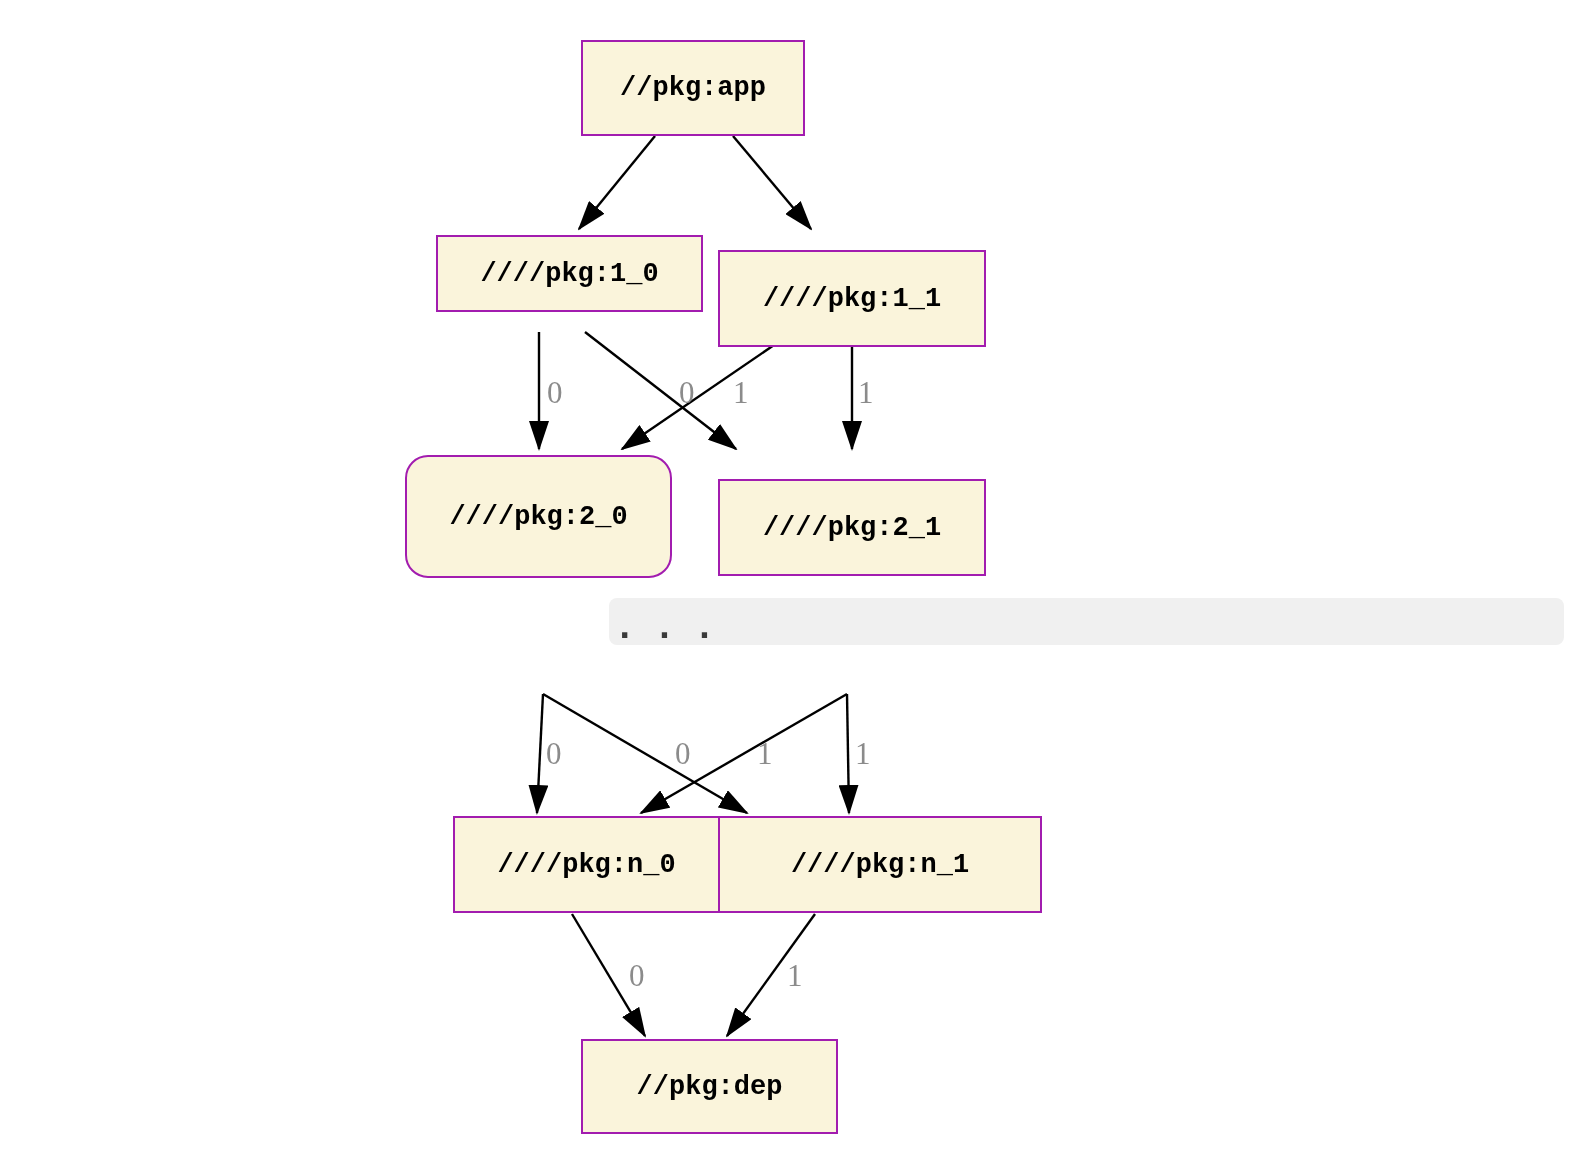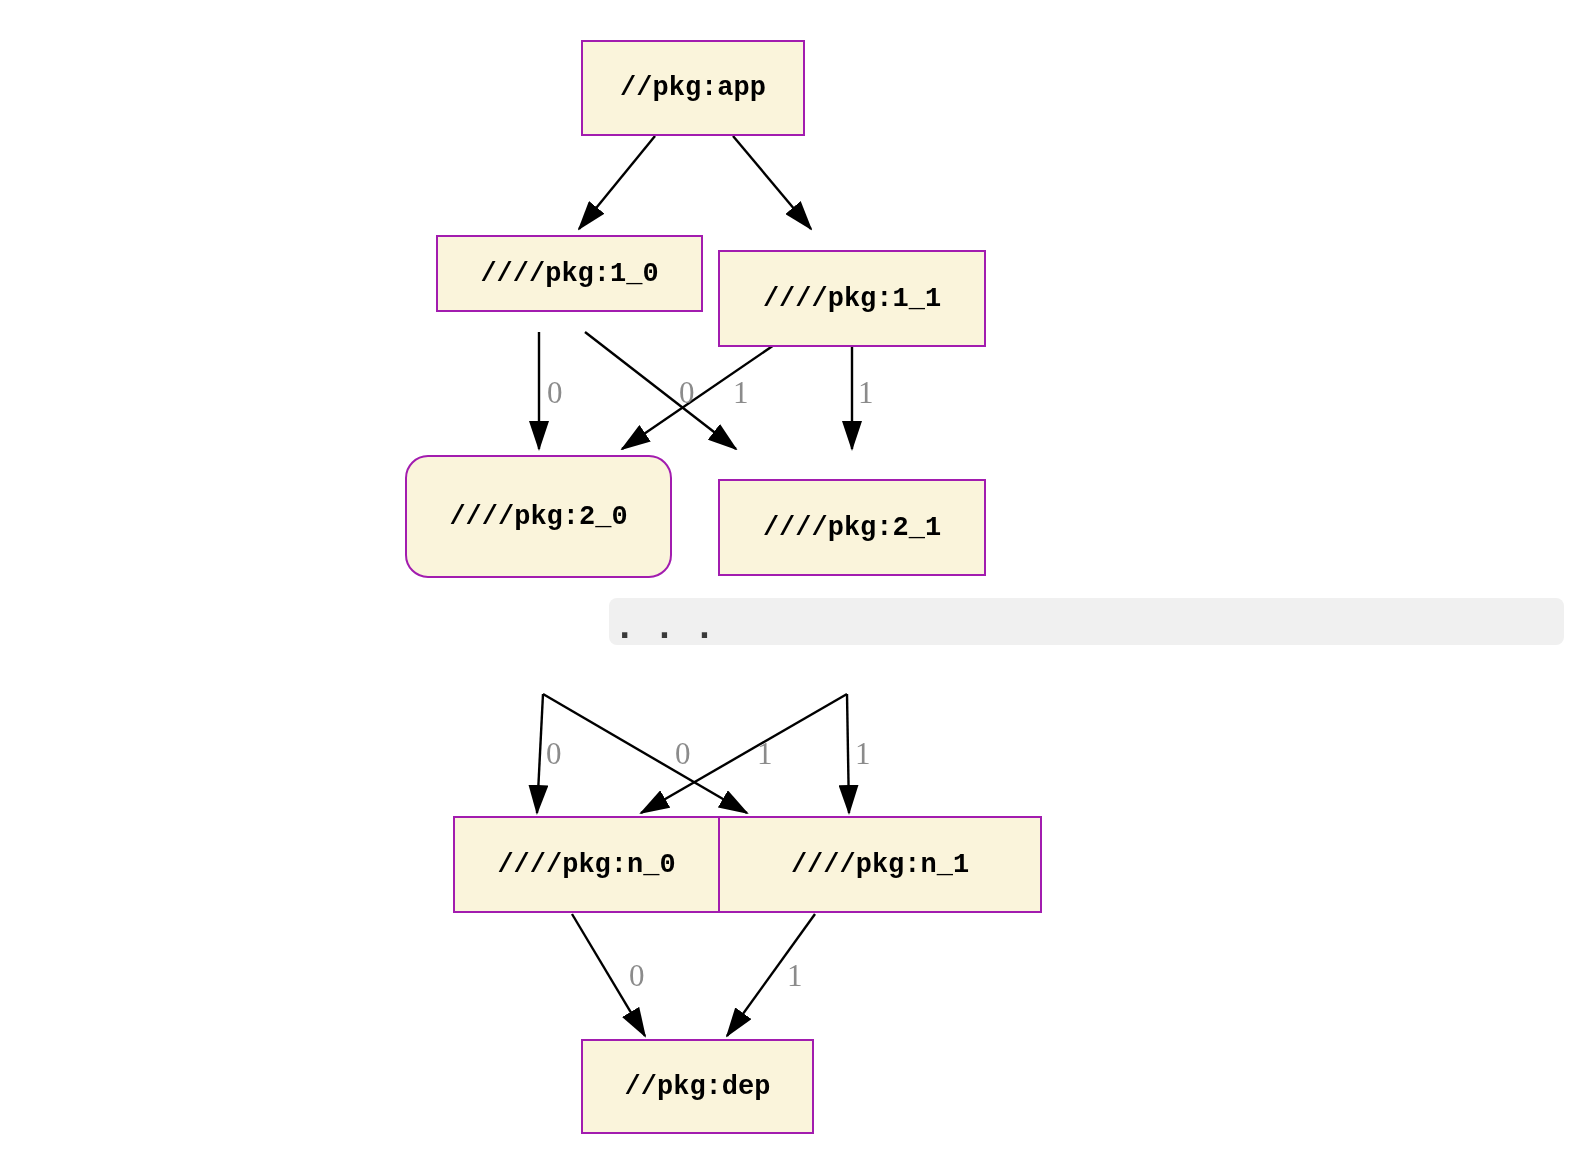--- a/index.html
+++ b/index.html
@@ -128,17 +128,17 @@
   </div>
 
   <div class="node" style="left:405px; top:816px; width:267px; height:97px;margin-left:48px;">
     <span>////pkg:n_0</span>
   </div>
 
   <div class="node" style="left:718px; top:816px; width:324px; height:97px;">
     <span>////pkg:n_1</span>
   </div>
 
-  <div class="node" style="left:581px; top:1039px; width:233px; height:95px;">
+  <div class="node" style="left:581px; top:1039px; width:257px; height:95px;">
     <span>//pkg:dep</span>
   </div>
 
 </div>
 
 </body></html>

